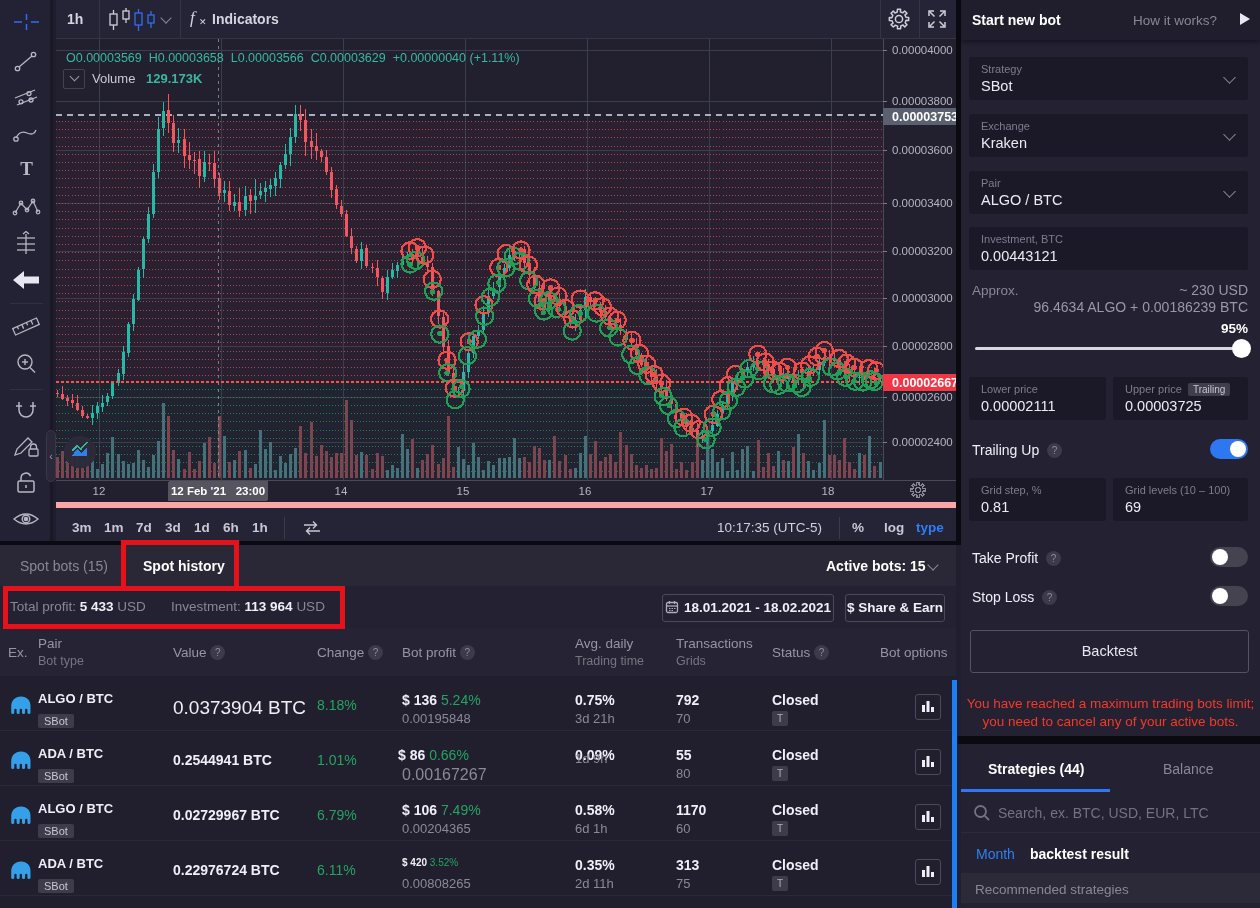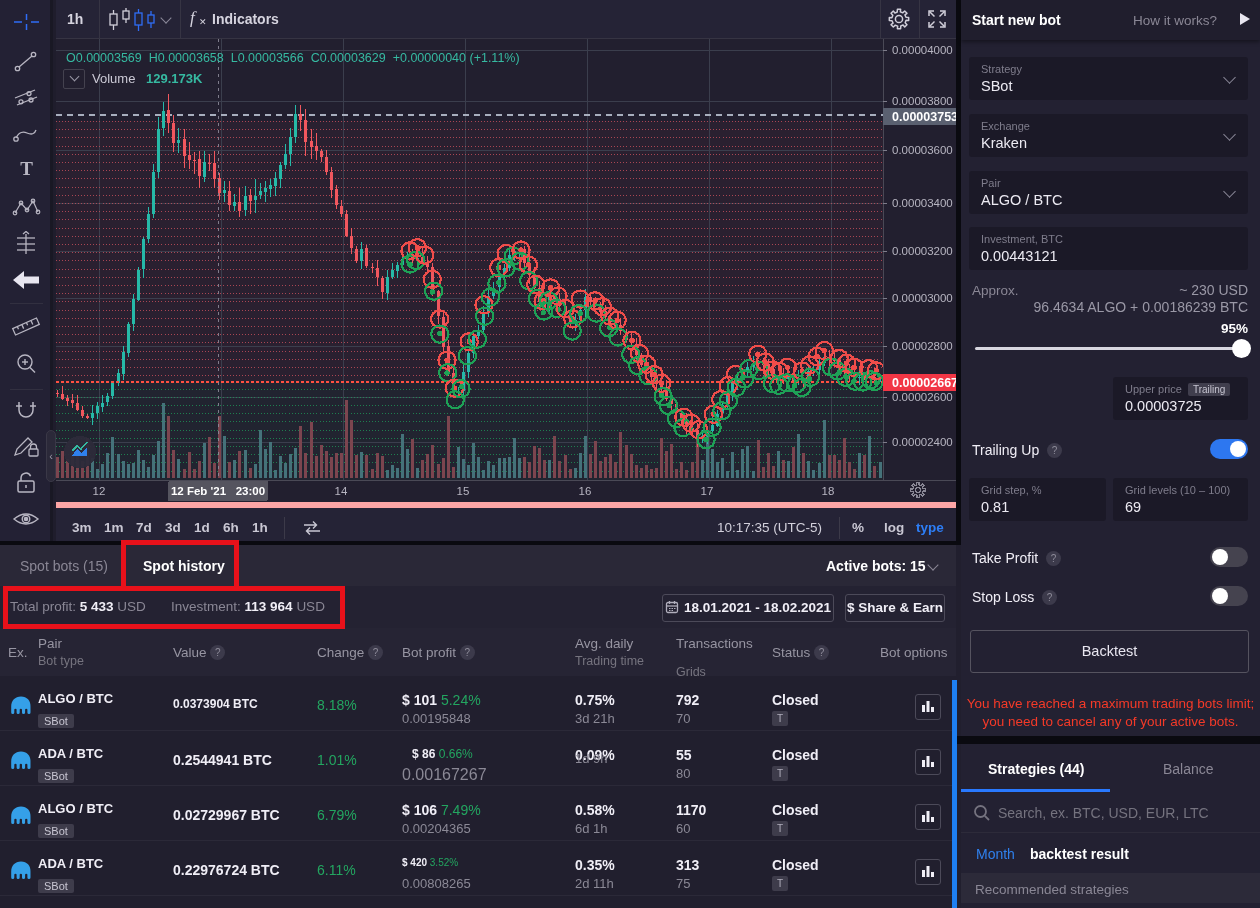--- a/index.html
+++ b/index.html
@@ -989,33 +989,33 @@
           </svg>18.01.2021 - 18.02.2021</div>
 <div class="abs" style="left:845px;top:8px;width:100px;height:28px;border:1px solid #4c4a59;border-radius:3px;text-align:center;line-height:26px;color:#f0eef6;font-size:13.5px;font-weight:bold">$ Share &amp; Earn</div>
 </div>
       <div id="thead">
 <div class="abs" style="left:8px;top:17px">Ex.</div>
 <div class="abs" style="left:38px;top:8px">Pair<div class="hl2" style="margin-top:3px">Bot type</div></div>
 <div class="abs" style="left:173px;top:17px">Value <span class="qm">?</span></div>
 <div class="abs" style="left:317px;top:17px">Change <span class="qm">?</span></div>
 <div class="abs" style="left:402px;top:17px">Bot profit <span class="qm">?</span></div>
 <div class="abs" style="left:575px;top:8px">Avg. daily<div class="hl2" style="margin-top:3px">Trading time</div></div>
-<div class="abs" style="left:676px;top:8px">Transactions<div class="hl2" style="margin-top:14px">Grids</div></div>
+<div class="abs" style="left:676px;top:8px">Transactions<div class="hl2" style="margin-top:3px">Grids</div></div>
 <div class="abs" style="left:772px;top:17px">Status <span class="qm">?</span></div>
 <div class="abs" style="left:880px;top:17px">Bot options</div>
 </div>
       <div class="row" style="top:131px">
 <svg width="22" height="22" viewBox="0 0 22 22" style="position:absolute;left:10px;top:19px">
           <path fill="#35a0e8" d="M11,1.5 C5,1.5 1.2,5.8 1.2,11.5 V17.5 a1.55,1.55 0 0 0 3.1,0 V14.8 a1.15,1.15 0 0 1 2.3,0 v2.7 a1.55,1.55 0 0 0 3.1,0 V14.8 a1.15,1.15 0 0 1 2.3,0 v2.7 a1.55,1.55 0 0 0 3.1,0 V14.8 a1.15,1.15 0 0 1 2.3,0 v2.7 a1.55,1.55 0 0 0 3.1,0 V11.5 C20.8,5.8 17,1.5 11,1.5 Z"></path>
         </svg>
 <div class="abs" style="left:38px;top:15px;font-size:13px;font-weight:bold;color:#f0eef6">ALGO / BTC</div>
 <div class="abs" style="left:38px;top:35px"><span class="badge">SBot</span></div>
-<div class="abs" style="left:173px;top:21px;font-size:12px;font-weight:bold;color:#f0eef6">0.0373904 BTC</div>
+<div class="abs" style="left:173px;top:21px;font-size:19px;font-weight:normal;color:#f0eef6">0.0373904 BTC</div>
 <div class="abs" style="left:317px;top:21px;font-size:14px;color:#23a560">8.18%</div>
-<div class="abs" style="left:402px;top:16px;font-size:14px"><span class="w7">$ 101</span> <span class="grn">5.24%</span></div>
+<div class="abs" style="left:402px;top:16px;font-size:14px"><span class="w7">$ 136</span> <span class="grn">5.24%</span></div>
 <div class="abs" style="left:402px;top:35px;font-size:13px;color:#8b8996">0.00195848</div>
 <div class="abs" style="left:575px;top:16px;font-size:14px;font-weight:bold;color:#f0eef6">0.75%</div>
 <div class="abs" style="left:575px;top:35px;font-size:13px;color:#8b8996">3d 21h</div>
 <div class="abs" style="left:676px;top:16px;font-size:14px;font-weight:bold;color:#f0eef6">792</div>
 <div class="abs" style="left:676px;top:35px;font-size:13px;color:#8b8996">70</div>
 <div class="abs" style="left:772px;top:16px;font-size:14px;font-weight:bold;color:#f0eef6">Closed</div>
 <div class="abs" style="left:772px;top:35px;width:16px;height:15px;background:#3e3c4b;border-radius:2px;color:#b0aebc;font-size:10px;text-align:center;line-height:15px">T</div>
 <div class="barbtn" style="left:915px;top:18px"><svg width="24" height="24">
             <g fill="#f0eef6">
               <rect x="6" y="10" width="3" height="7"></rect>
@@ -1025,21 +1025,21 @@
           </svg></div>
 </div>
       <div class="row" style="top:186px">
 <svg width="22" height="22" viewBox="0 0 22 22" style="position:absolute;left:10px;top:19px">
           <path fill="#35a0e8" d="M11,1.5 C5,1.5 1.2,5.8 1.2,11.5 V17.5 a1.55,1.55 0 0 0 3.1,0 V14.8 a1.15,1.15 0 0 1 2.3,0 v2.7 a1.55,1.55 0 0 0 3.1,0 V14.8 a1.15,1.15 0 0 1 2.3,0 v2.7 a1.55,1.55 0 0 0 3.1,0 V14.8 a1.15,1.15 0 0 1 2.3,0 v2.7 a1.55,1.55 0 0 0 3.1,0 V11.5 C20.8,5.8 17,1.5 11,1.5 Z"></path>
         </svg>
 <div class="abs" style="left:38px;top:15px;font-size:13px;font-weight:bold;color:#f0eef6">ADA / BTC</div>
 <div class="abs" style="left:38px;top:35px"><span class="badge">SBot</span></div>
 <div class="abs" style="left:173px;top:21px;font-size:14px;font-weight:bold;color:#f0eef6">0.2544941 BTC</div>
 <div class="abs" style="left:317px;top:21px;font-size:14px;color:#23a560">1.01%</div>
-<div class="abs" style="left:412px;top:16px;font-size:12px"><span class="w7">$ 86</span> <span class="grn">0.66%</span></div>
+<div class="abs" style="left:398px;top:16px;font-size:14px"><span class="w7">$ 86</span> <span class="grn">0.66%</span></div>
 <div class="abs" style="left:402px;top:35px;font-size:16px;color:#8b8996">0.00167267</div>
 <div class="abs" style="left:575px;top:16px;font-size:14px;font-weight:bold;color:#f0eef6">0.09%</div>
 <div class="abs" style="left:575px;top:20px;font-size:13px;color:#8b8996">1d 9h</div>
 <div class="abs" style="left:676px;top:16px;font-size:14px;font-weight:bold;color:#f0eef6">55</div>
 <div class="abs" style="left:676px;top:35px;font-size:13px;color:#8b8996">80</div>
 <div class="abs" style="left:772px;top:16px;font-size:14px;font-weight:bold;color:#f0eef6">Closed</div>
 <div class="abs" style="left:772px;top:35px;width:16px;height:15px;background:#3e3c4b;border-radius:2px;color:#b0aebc;font-size:10px;text-align:center;line-height:15px">T</div>
 <div class="barbtn" style="left:915px;top:18px"><svg width="24" height="24">
             <g fill="#f0eef6">
               <rect x="6" y="10" width="3" height="7"></rect>
@@ -1126,20 +1126,24 @@
       <div class="fld" style="top:227px">
         <div class="flbl">Investment, BTC</div>
         <div class="fval">0.00443121</div>
       </div>
       <div class="abs" style="left:11px;top:283px;font-size:13.5px;color:#8a8795">Approx.</div>
 <div class="abs" style="right:12px;top:282px;font-size:14px;color:#9a98a6">~ 230 USD</div>
 <div class="abs" style="right:12px;top:299px;font-size:14px;color:#9a98a6">96.4634 ALGO + 0.00186239 BTC</div>
 <div class="abs" style="right:12px;top:321px;font-size:13.5px;font-weight:bold;color:#fff">95%</div>
 <div class="abs" style="left:14px;top:347px;width:271px;height:3px;background:#d8d7e0;border-radius:2px"></div>
 <div class="abs" style="left:271px;top:339px;width:19px;height:19px;border-radius:50%;background:#fff"></div>
+      <div class="fld" style="top:377px;width:137px">
+        <div class="flbl">Lower price</div>
+        <div class="fval">0.00002111</div>
+      </div>
 <div class="fld" style="left:152px;top:377px;width:135px">
         <div class="flbl">Upper price&nbsp;&nbsp;<span style="background:#403e4d;color:#c6c4d0;font-size:10px;border-radius:2px;padding:1px 5px">Trailing</span></div>
         <div class="fval">0.00003725</div>
       </div>
       <div class="abs" style="left:11px;top:442px;font-size:14px;color:#f0eef6">Trailing Up&nbsp;&nbsp;<span class="qm">?</span></div>
 <div class="tog" style="left:249px;top:439px;background:#2d77f0">
         <div class="knob" style="right:2px"></div>
       </div>
       <div class="fld" style="top:478px;width:137px">
         <div class="flbl">Grid step, %</div>

